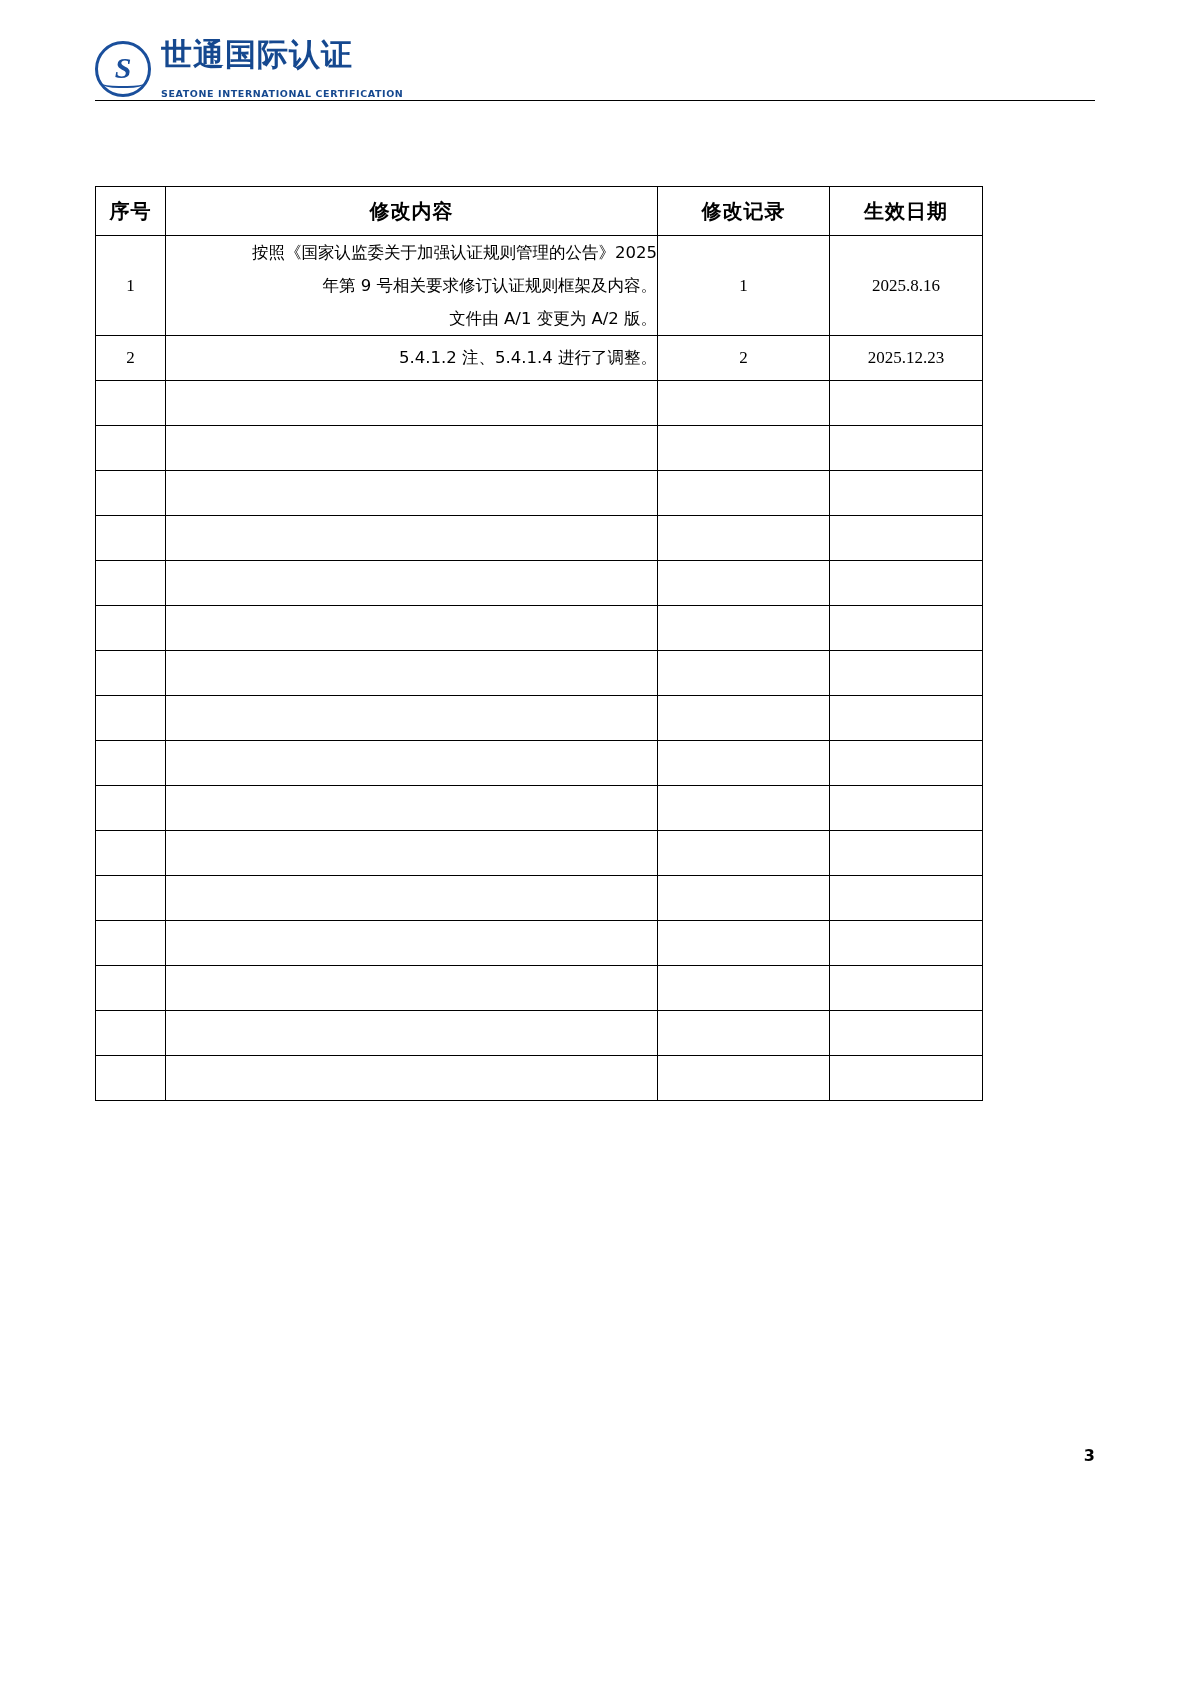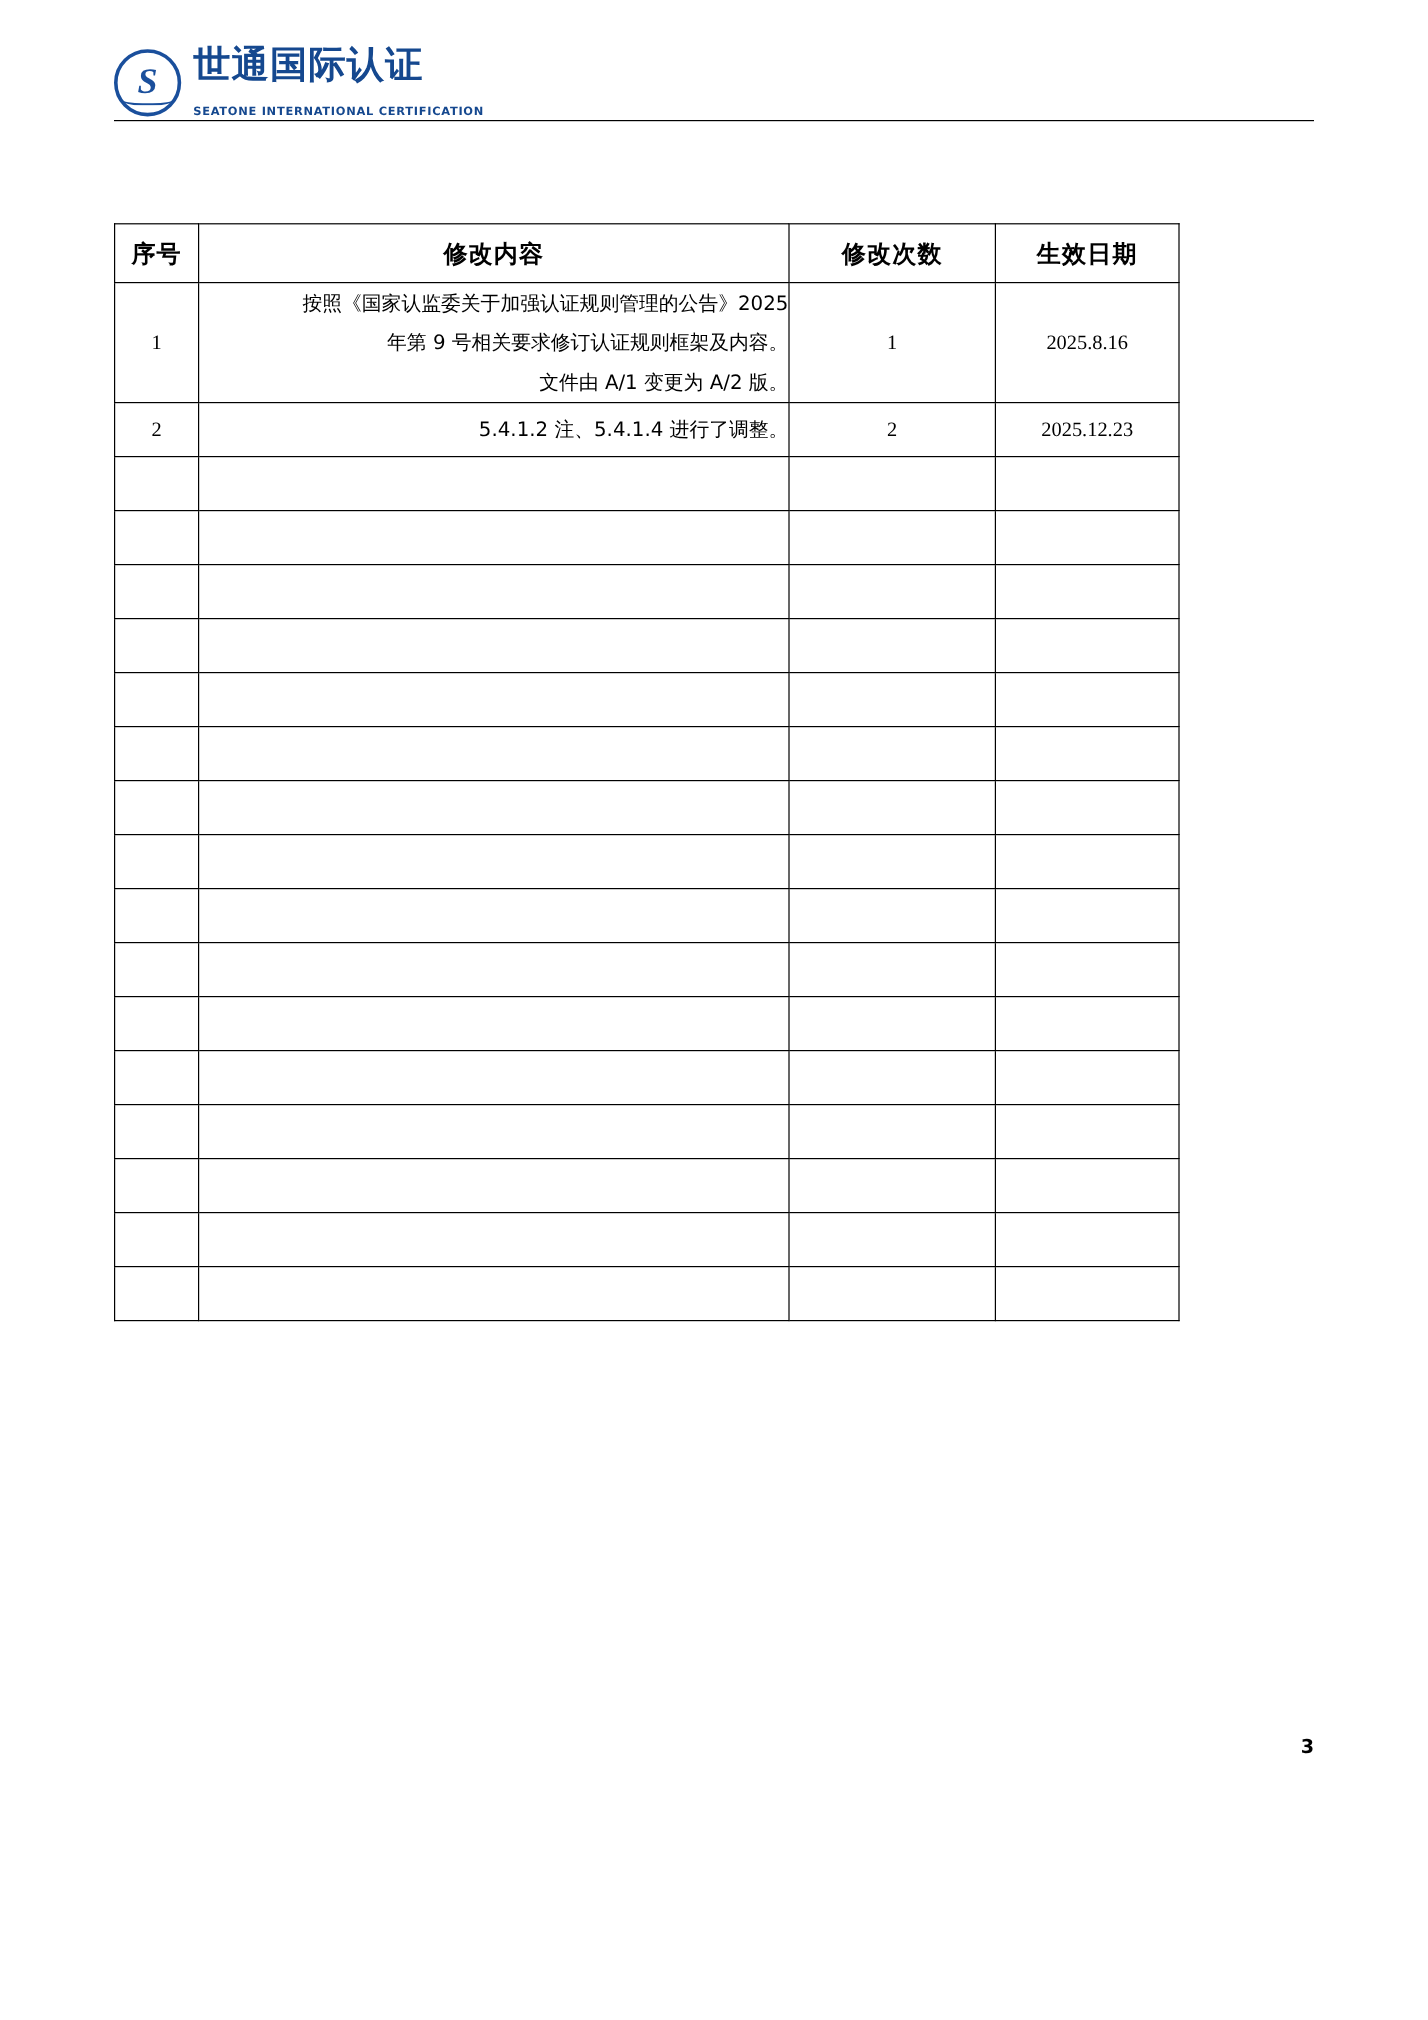--- a/index.html
+++ b/index.html
@@ -203,21 +203,21 @@
     <colgroup>
       <col class="col-no">
       <col class="col-body">
       <col class="col-count">
       <col class="col-date">
     </colgroup>
     <thead>
       <tr>
         <td>序号</td>
         <td>修改内容</td>
-        <td>修改次数</td>
+        <td>修改记录</td>
         <td>生效日期</td>
       </tr>
     </thead>
     <tbody>
       <tr class="row-tall">
         <td class="cell-center num-serif">1</td>
         <td class="cell-body">
           <div>按照《国家认监委关于加强认证规则管理的公告》2025</div>
           <div>年第 9 号相关要求修订认证规则框架及内容。</div>
           <div>文件由 A/1 变更为 A/2 版。</div>

